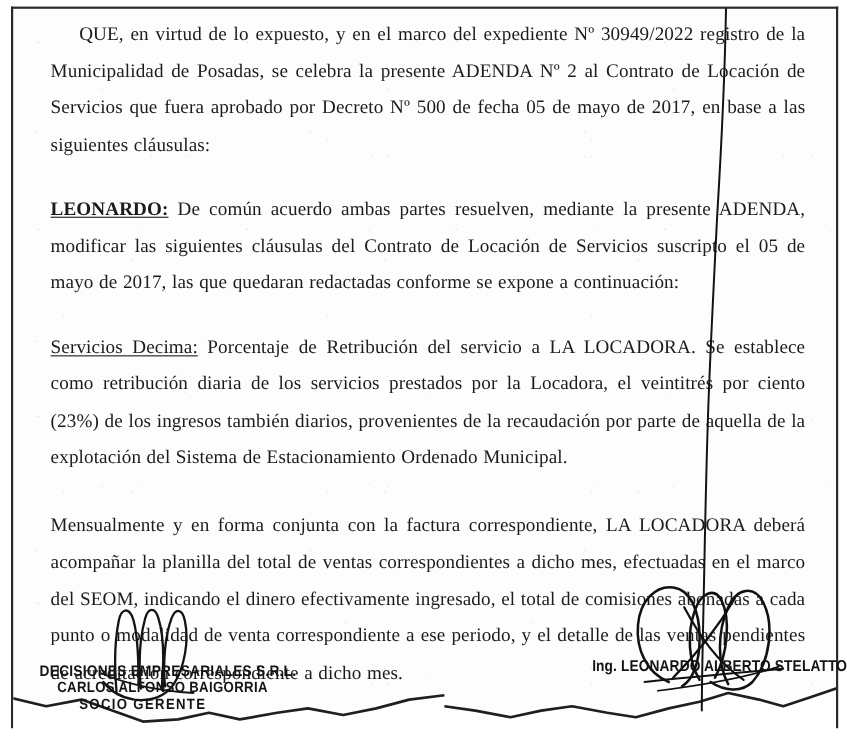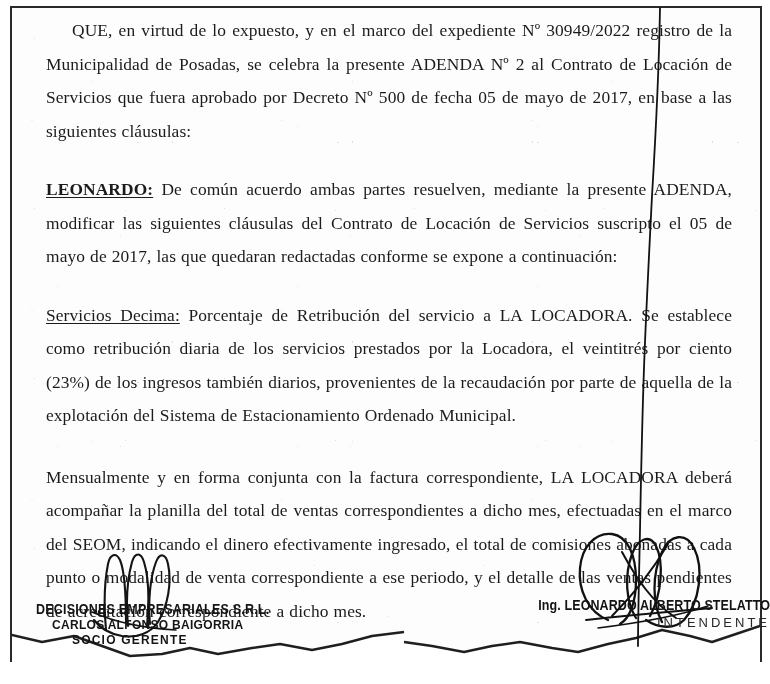--- a/index.html
+++ b/index.html
@@ -265,17 +265,16 @@
       <path d="M 112,98 C 102,80 102,50 112,28 C 120,10 136,8 144,24
                C 154,44 150,78 134,96 C 124,106 108,104 96,96" fill="none" stroke="#111111" stroke-width="2.3" stroke-linecap="round" stroke-linejoin="round"></path>
       <path d="M 62,92 C 84,70 104,44 118,20" fill="none" stroke="#111111" stroke-width="2" stroke-linecap="round"></path>
       <path d="M 72,28 C 86,54 102,78 126,94" fill="none" stroke="#111111" stroke-width="2" stroke-linecap="round"></path>
       <path d="M 36,96 C 70,92 116,88 162,84" fill="none" stroke="#111111" stroke-width="1.9" stroke-linecap="round"></path>
       <path d="M 48,104 C 80,100 122,94 158,82" fill="none" stroke="#111111" stroke-width="1.5" stroke-linecap="round"></path>
     </svg>
 
     <div class="stamp-right">
       <div class="r1">Ing. LEONARDO ALBERTO STELATTO</div>
-      <div class="r2">INTENDENTE</div>
     </div>
   </div>
 
 </div>
 
 </body></html>

